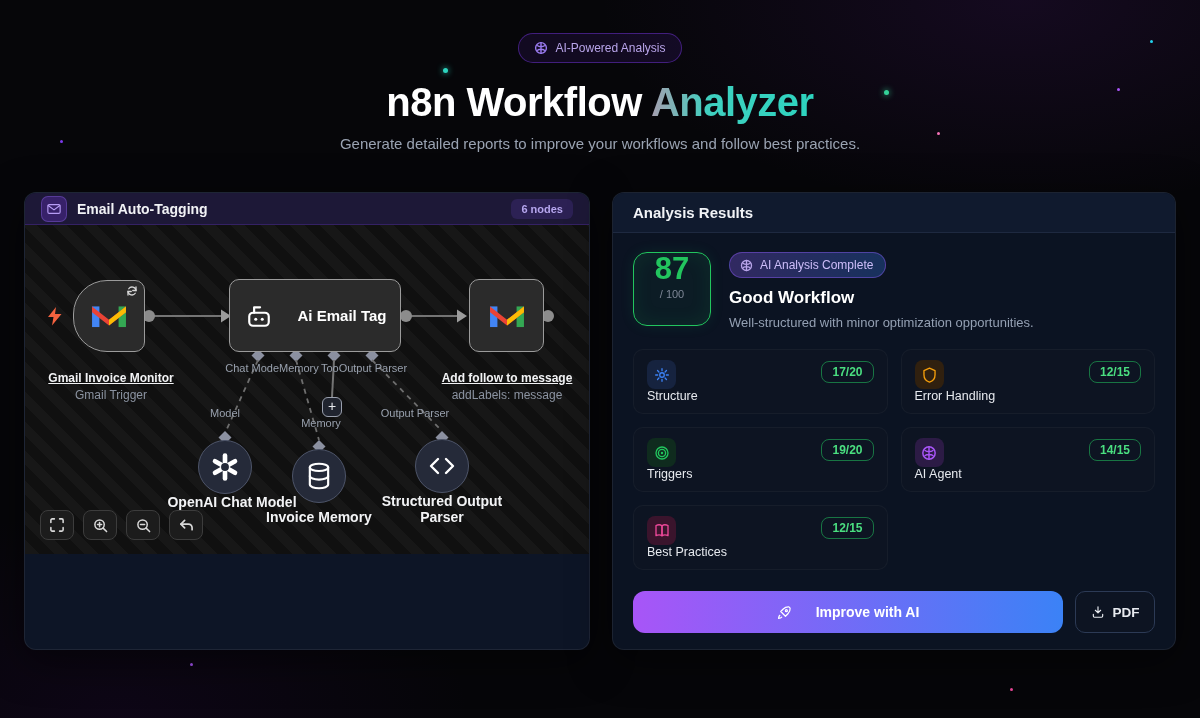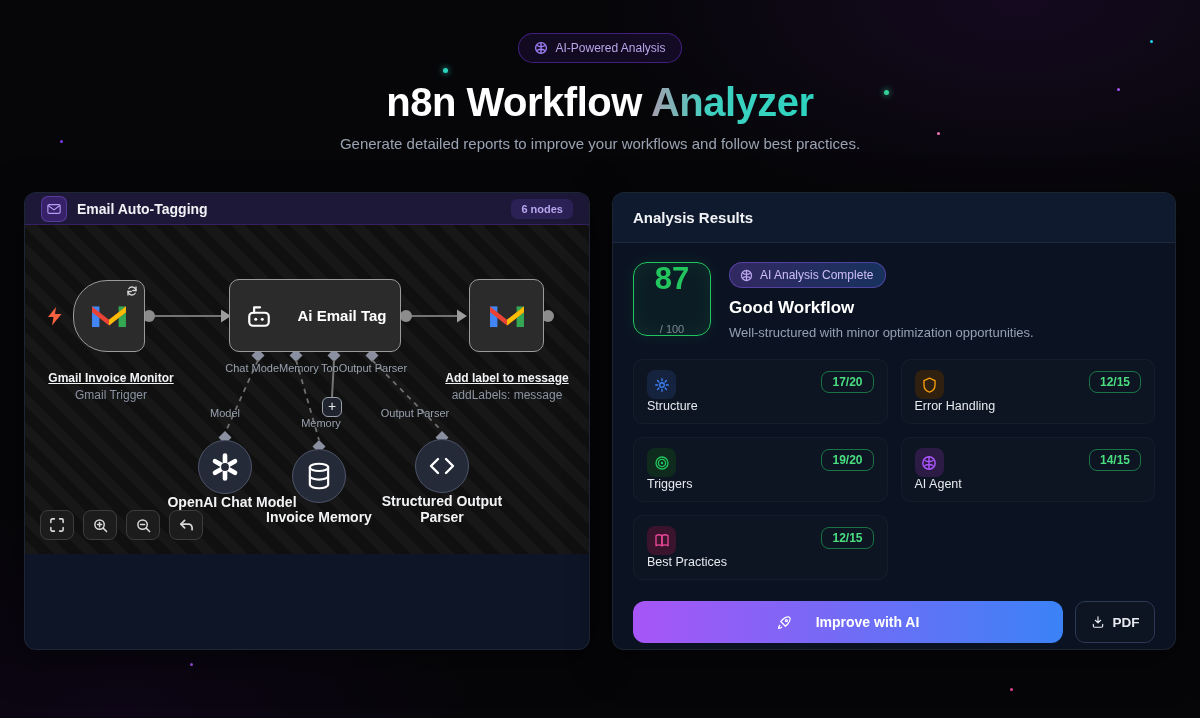--- a/index.html
+++ b/index.html
@@ -77,27 +77,27 @@
     font-size:14px; line-height:17px; text-align:center; cursor:pointer; }
 
   .toolbar { position:absolute; left:15px; top:285px; display:flex; gap:9px; }
   .tool-btn { width:34px; height:30px; background:#1c1c1c; border:1px solid #3c3c3c;
     border-radius:8px; display:flex; align-items:center; justify-content:center;
     color:#d9d9d9; cursor:pointer; }
 
   .wf-footer { height:85px; background:#0d1526; }
 
   
-  .an-header { height:50px; background:#101a2e; border-bottom:1px solid #1e2940;
+  .an-header { height:40px; background:#101a2e; border-bottom:1px solid #1e2940;
     display:flex; align-items:center; padding:0 20px; font-size:15px; font-weight:700; color:#f1f3f6; }
   .an-body { padding:19px 20px 18px; }
   .score-row { display:flex; gap:18px; margin-bottom:19px; }
   .score-box { width:78px; height:74px; border:1.5px solid #22c55e; border-radius:14px;
     background:rgba(34,197,94,0.05); box-shadow:0 0 20px rgba(34,197,94,0.10) inset, 0 0 14px rgba(34,197,94,0.10);
-    display:flex; flex-direction:column; align-items:center; justify-content:space-between; }
+    display:flex; flex-direction:column; align-items:center; justify-content:flex-start; }
   .score-num { font-size:31px; font-weight:800; color:#22c55e; line-height:1; }
   .score-max { font-size:11px; color:#7e8796; margin-top:4px; }
   .ai-badge { display:inline-flex; align-items:center; gap:7px; padding:5px 12px 5px 10px;
     border-radius:999px; background:linear-gradient(90deg, rgba(139,92,246,0.30), rgba(59,130,246,0.28));
     border:1px solid rgba(139,92,246,0.45); color:#cdbdf9; font-size:12px; }
   .verdict { font-size:17px; font-weight:700; color:#fff; margin:10px 0 7px; }
   .verdict-desc { font-size:13px; color:#94a0b3; }
 
   .cat-grid { display:grid; grid-template-columns:1fr 1fr; gap:13px; margin-bottom:21px; }
   .cat-card { height:65px; background:#0d1422; border:1px solid rgba(255,255,255,0.04);
@@ -225,21 +225,21 @@
 
     <div class="node node-output">
       <svg width="36" height="28" viewBox="0 0 48 38">
         <rect x="1" y="6" width="10" height="28" fill="#4285f4"></rect>
         <rect x="37" y="6" width="10" height="28" fill="#34a853"></rect>
         <path d="M1 6 L24 24 L47 6 L47 14 L24 32 L1 14 Z" fill="#ea4335"></path>
         <path d="M47 6 L24 24 L24 32 L47 14 Z" fill="#fbbc04"></path>
       </svg>
     </div>
     <div class="node-label" style="left:482px; top:146px;">
-      <div class="nm">Add label to message</div>
+      <div class="nm">Add follow to message</div>
       <div class="sb">addLabels: message</div>
     </div>
 
     <div class="port-label" style="left:200px; top:182px;">Model</div>
     <div class="port-label" style="left:296px; top:192px;">Memory</div>
     <div class="port-label" style="left:390px; top:182px;">Output Parser</div>
     <div class="plus-box">+</div>
 
     <div class="sub-node" style="left:173px; top:215px;">
       <svg width="30" height="30" viewBox="0 0 26 26">

